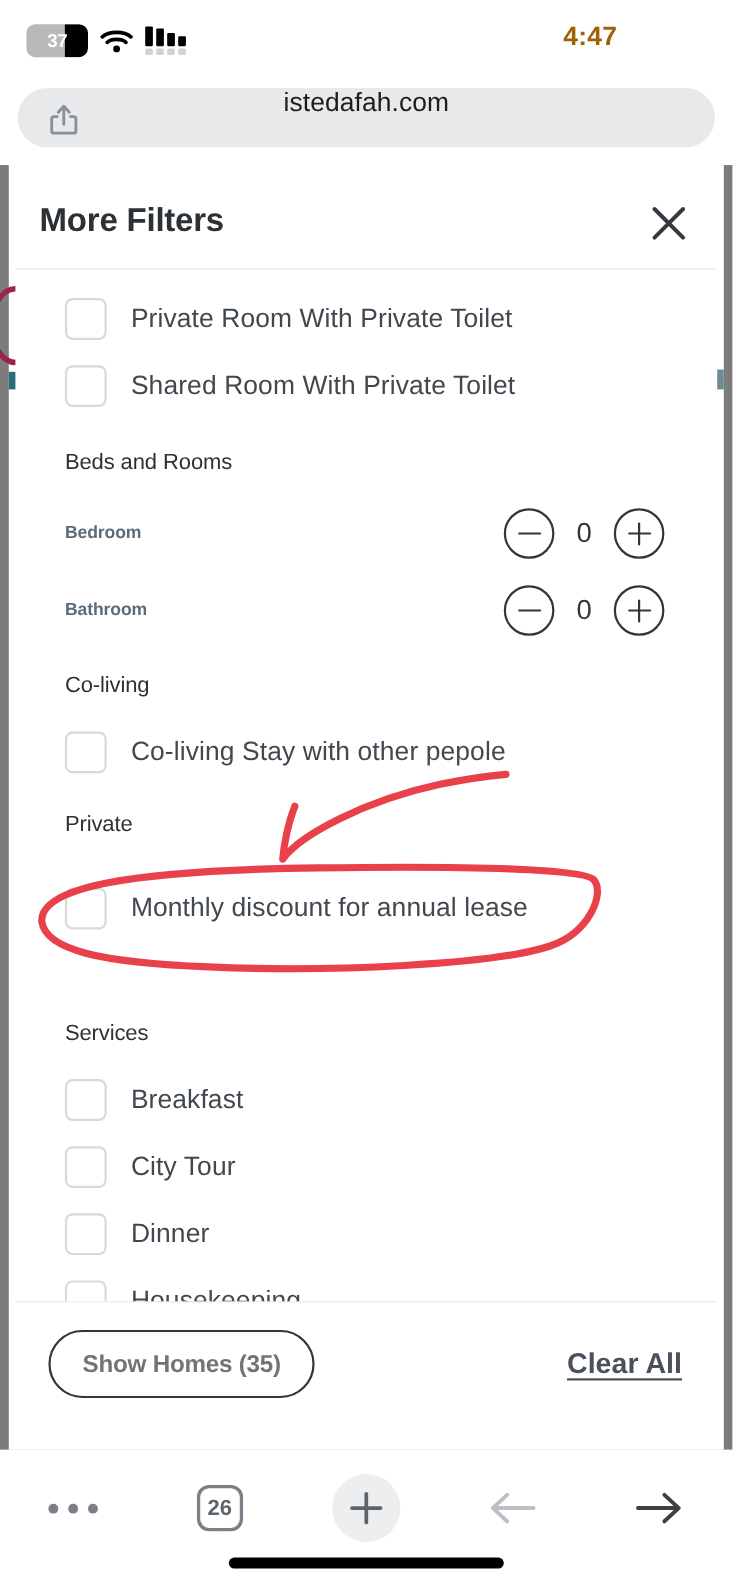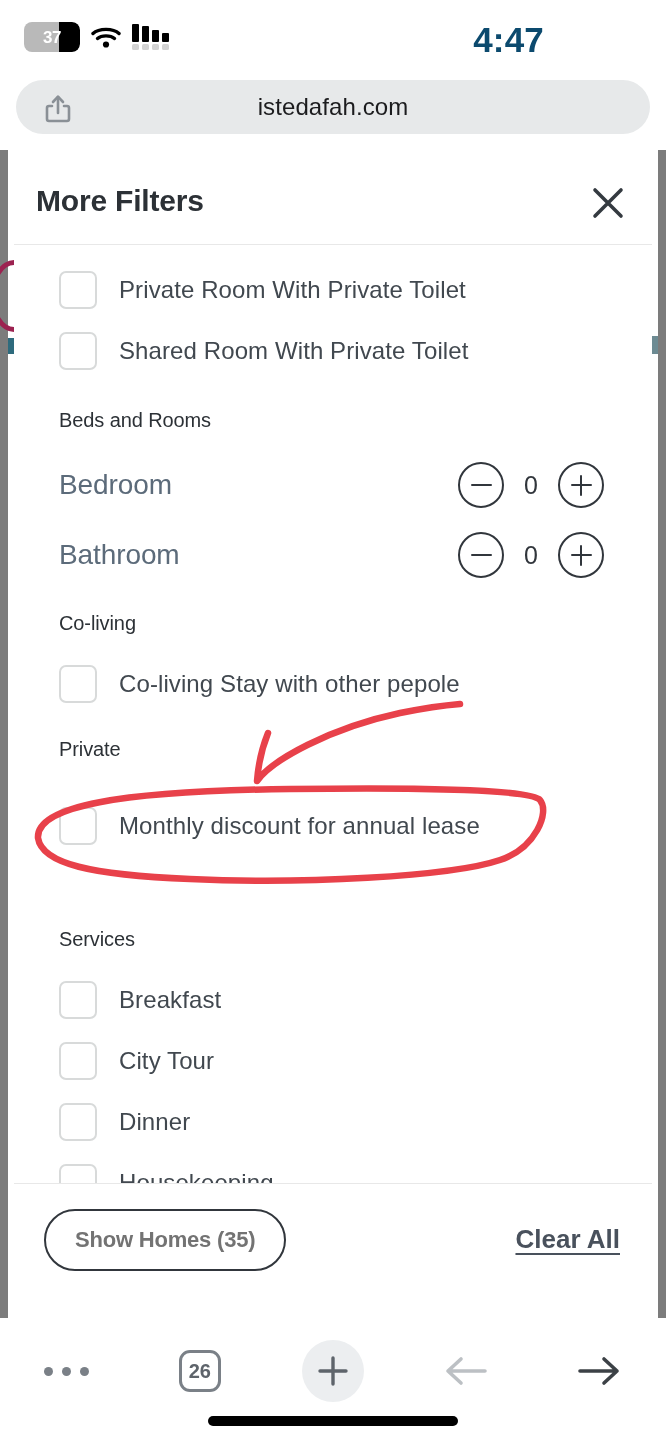--- a/index.html
+++ b/index.html
@@ -51,32 +51,32 @@
   .signal { position: relative; width: 38px; height: 26px; }
   .signal .bar {
     position: absolute; bottom: 8px;
     width: 7px; background: #000; border-radius: 1px;
   }
   .signal .dot {
     position: absolute; bottom: 0;
     width: 7px; height: 6px; background: #d2d2d2; border-radius: 1.5px;
   }
   .clock {
-    position: absolute; right: 122px; top: 20px;
-    font-size: 35px; font-weight: bold; color: #0c4a6e;
+    position: absolute; right: 105px; top: 20px;
+    font-size: 24px; font-weight: bold; color: #a16207;
     letter-spacing: 0.2px;
   }
 
   
   .urlbar {
     position: absolute; left: 16px; top: 80px;
     width: 634px; height: 54px;
     background: #e7e9ea;
     border-radius: 27px;
-    display: flex; align-items: center;
+    display: flex; 
   }
   .share-icon { position: absolute; left: 26px; top: 13px; }
   .url-text {
     width: 100%; text-align: center;
     font-size: 24px; color: #1c1c1e;
     letter-spacing: 0.1px;
   }
 
   
   .backdrop {
@@ -173,21 +173,21 @@
     letter-spacing: -0.1px;
   }
 
   .stepper-row {
     display: flex; align-items: center;
     padding-left: 45px; padding-right: 48px;
     height: 70px;
   }
   .stepper-lbl {
     flex: 1 1 auto;
-    font-size: 28px; font-weight: normal;
+    font-size: 16px; font-weight: bold;
     color: #5c6b7a; letter-spacing: -0.1px;
   }
   .stepper {
     display: flex; align-items: center; gap: 16px;
   }
   .circ-btn {
     width: 46px; height: 46px;
     border: 2px solid #31363c;
     border-radius: 50%;
     display: flex; align-items: center; justify-content: center;

